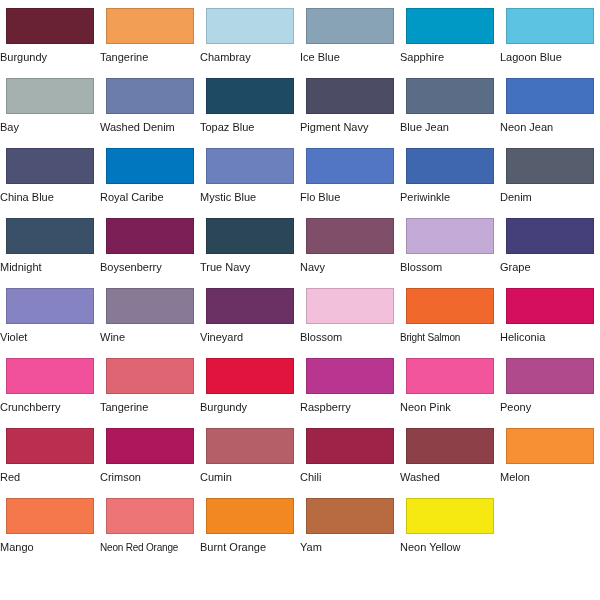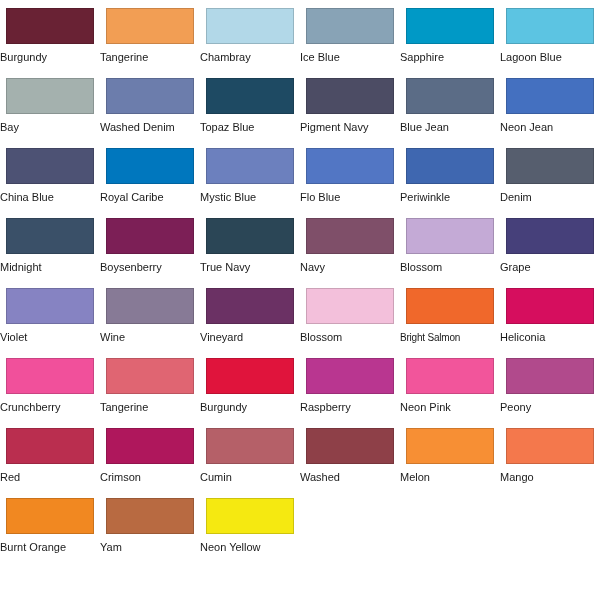--- a/index.html
+++ b/index.html
@@ -216,30 +216,38 @@
     </div>
     <div class="swatch-cell">
       <div class="swatch-chip" style="background-color: rgb(175, 23, 92);"></div>
       <span class="swatch-label">Crimson</span>
     </div>
     <div class="swatch-cell">
       <div class="swatch-chip" style="background-color: rgb(181, 96, 104);"></div>
       <span class="swatch-label">Cumin</span>
     </div>
     <div class="swatch-cell">
+      <div class="swatch-chip" style="background-color: rgb(158, 35, 72);"></div>
+      <span class="swatch-label">Chili</span>
+    </div>
+    <div class="swatch-cell">
       <div class="swatch-chip" style="background-color: rgb(142, 64, 72);"></div>
       <span class="swatch-label">Washed</span>
     </div>
     <div class="swatch-cell">
       <div class="swatch-chip" style="background-color: rgb(247, 143, 52);"></div>
       <span class="swatch-label">Melon</span>
     </div>
     <div class="swatch-cell">
       <div class="swatch-chip" style="background-color: rgb(244, 120, 76);"></div>
       <span class="swatch-label">Mango</span>
+    </div>
+    <div class="swatch-cell">
+      <div class="swatch-chip" style="background-color: rgb(238, 117, 118);"></div>
+      <span class="swatch-label label-narrow">Neon Red Orange</span>
     </div>
     <div class="swatch-cell">
       <div class="swatch-chip" style="background-color: rgb(241, 136, 33);"></div>
       <span class="swatch-label">Burnt Orange</span>
     </div>
     <div class="swatch-cell">
       <div class="swatch-chip" style="background-color: rgb(184, 106, 65);"></div>
       <span class="swatch-label">Yam</span>
     </div>
     <div class="swatch-cell">

